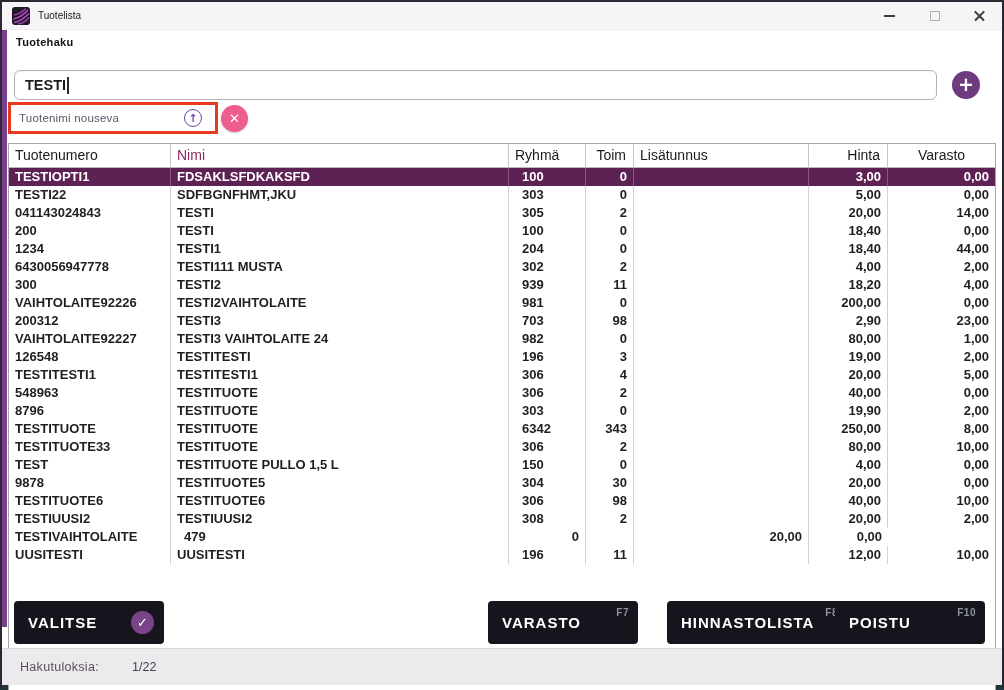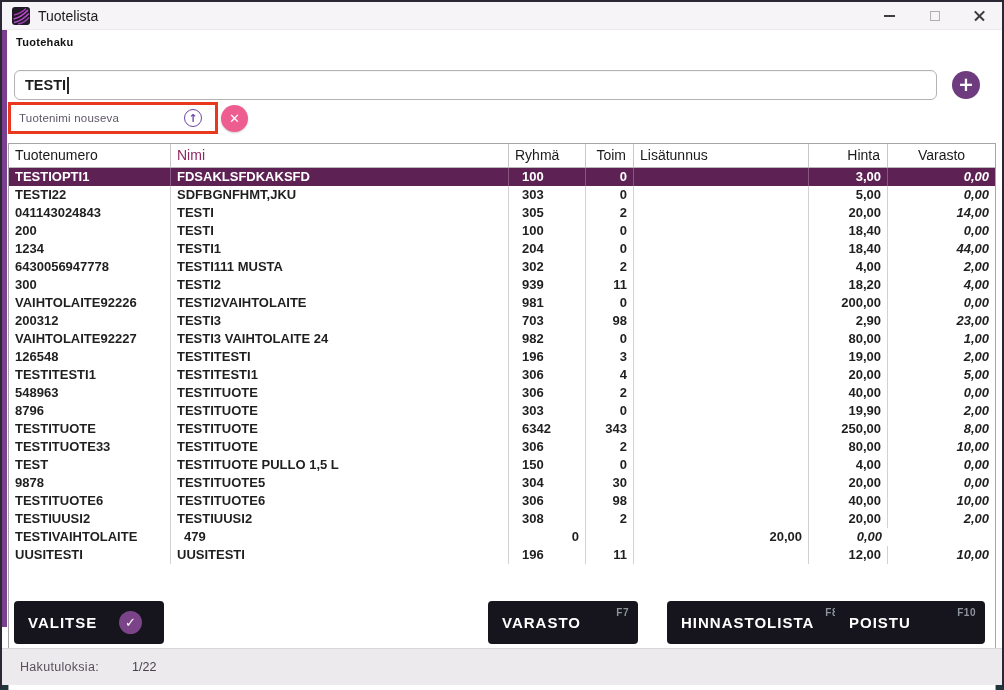--- a/index.html
+++ b/index.html
@@ -6,21 +6,21 @@
     --accent-purple:#6e3b7f; --selected-row:#5e2154; --sorted-column:#8d2a62;
     --highlight-red:#e8391e; --clear-pink:#ee5d90; --button-dark:#16141d; --check-circle:#7b4488;
   }
   *{box-sizing:border-box; margin:0; padding:0;}
   body{margin:0; width:1004px; height:690px; font-family:"Liberation Sans",sans-serif; background:#cfcfcf;}
   .window{width:1004px; height:690px; background:#fff; border:2px solid #2b2733; border-bottom:5px solid #20353c;
           display:flex; flex-direction:column; position:relative;}
   
   .titlebar{height:28px; flex:none; background:#f6f4f6; display:flex; align-items:center; padding-left:10px; border-bottom:1px solid #eceaec;}
   .app-icon{width:18px; height:18px; flex:none;}
-  .title{font-size:14px; color:#1b1b1b; margin-left:8px; flex:1;}
+  .title{font-size:10px; color:#1b1b1b; margin-left:8px; flex:1;}
   .win-controls{display:flex; height:100%;}
   .wc{width:45px; height:100%; display:flex; align-items:center; justify-content:center; cursor:default;}
   .min-glyph{width:11px; height:2px; background:#3c3c3c;}
   .max-glyph{width:10px; height:10px; border:1px solid #b2afb2;}
   .close-glyph{position:relative; width:13px; height:13px;}
   .close-glyph i{position:absolute; left:0; top:6px; width:13px; height:1.6px; background:#3a3a3a; display:block;}
   .close-glyph i:first-child{transform:rotate(45deg);}
   .close-glyph i:last-child{transform:rotate(-45deg);}
   
   .main{flex:1; position:relative; background:#fff;}
@@ -50,29 +50,29 @@
   .hcell:last-child{border-right:none;}
   .hcell.right{text-align:right; padding-right:7px;}
   .hcell.center{text-align:center;}
   .hcell.sorted{color:var(--sorted-column);}
   .trow{height:18px; cursor:pointer;}
   .tcell{font-size:13px; font-weight:700; color:#1f1f1f; line-height:18px; padding:0 6px; border-right:1px solid #d4d1d5; white-space:nowrap; overflow:hidden;}
   .tcell:last-child{border-right:none;}
   .tcell.right{text-align:right;}
   .trow .col2{padding-left:13px;}
   .trow .col5{padding-right:6px;}
-  .trow .col6{font-style:italic;}
+  .trow .col6{}
   .trow.selected{background:var(--selected-row);}
   .trow.selected .tcell{color:#fff; border-right-color:rgba(255,255,255,.25);}
   
   .action-btn{position:absolute; top:571px; height:43px; background:var(--button-dark); border:none; border-radius:4px;
               color:#fff; font-family:"Liberation Sans",sans-serif; font-size:15px; font-weight:700; letter-spacing:1px;
               display:flex; align-items:center; padding-left:14px; cursor:pointer;}
   .action-btn .fkey{position:absolute; top:6px; right:9px; font-size:10px; font-weight:700; letter-spacing:.5px; color:#8e949c;}
-  .btn-valitse{left:12px; width:150px; justify-content:space-between; padding-right:22px;}
+  .btn-valitse{left:12px; width:150px; justify-content:space-between; padding-right:10px;}
   .btn-varasto{left:486px; width:150px;}
   .btn-hinnasto{left:645px; width:180px;margin-left:20px;}
   .btn-poistu{left:833px; width:150px;}
   .check-circle{width:23px; height:23px; border-radius:50%; background:var(--check-circle); display:flex; align-items:center; justify-content:center;}
   .check-circle span{font-family:"DejaVu Sans",sans-serif; font-size:13px; font-weight:700; color:#fff; line-height:1; letter-spacing:0;}
   
   .statusbar{height:37px; flex:none; background:#edeaed; border-top:1px solid #d9d6d9; position:relative;}
   .status-label{position:absolute; left:18px; top:50%; transform:translateY(-50%); font-size:12.5px; color:#56505c; letter-spacing:.3px;}
   .status-value{position:absolute; left:130px; top:50%; transform:translateY(-50%); font-size:12.5px; color:#46414c;}
 </style>

